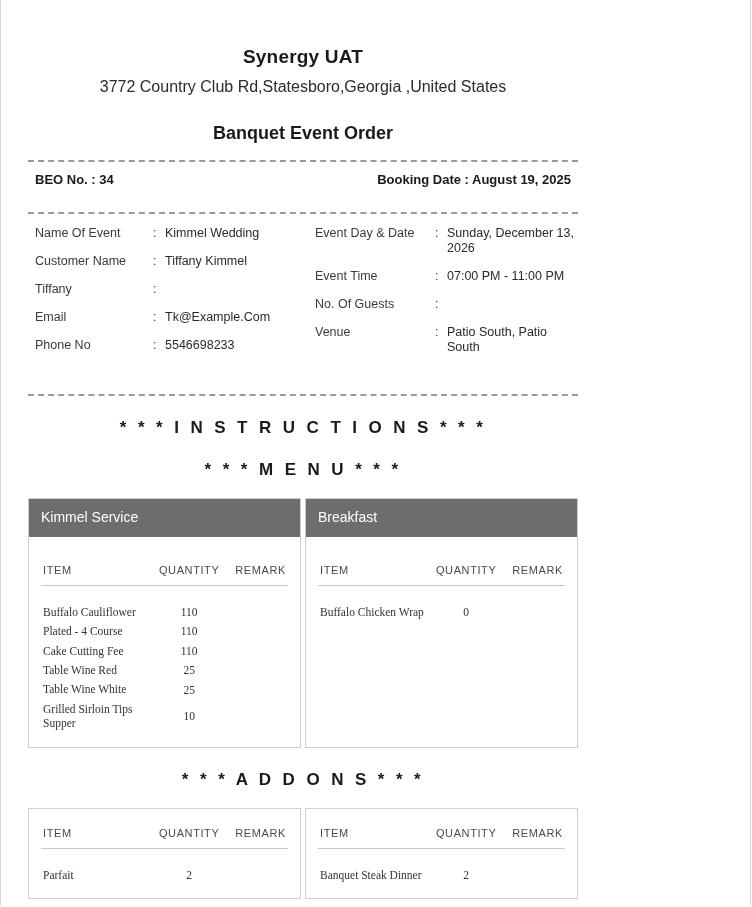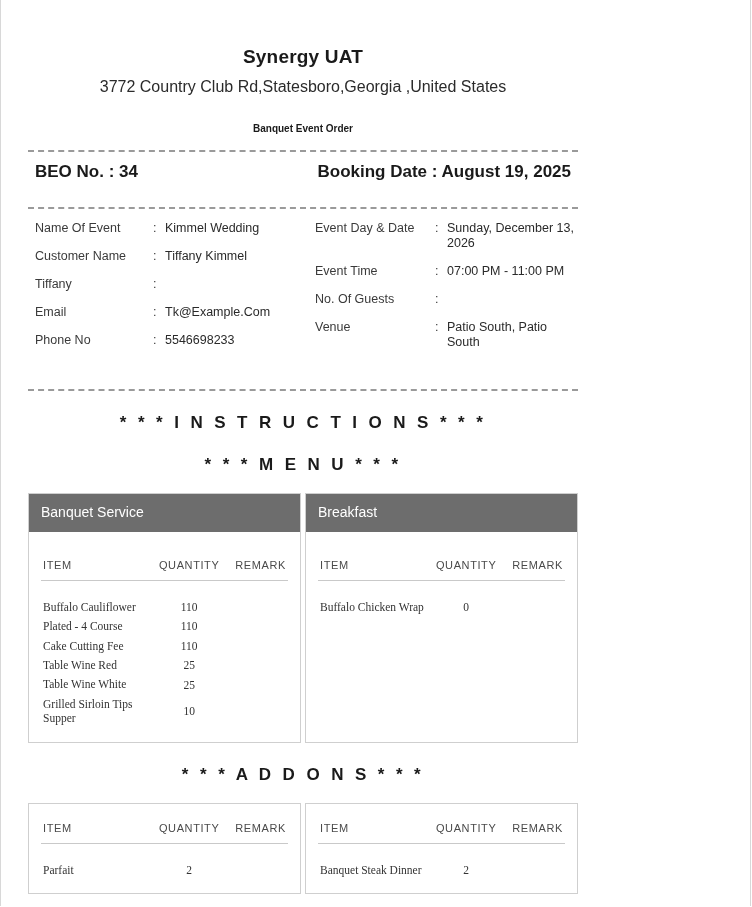--- a/index.html
+++ b/index.html
@@ -44,36 +44,36 @@
     letter-spacing: .2px;
   }
   .org-address {
     text-align: center;
     font-size: 16px;
     color: #2b2b2b;
     margin-top: 10px;
   }
   .doc-title {
     text-align: center;
-    font-size: 10px;
+    font-size: 18px;
     font-weight: bold;
     color: #1a1a1a;
     margin-top: 27px;
   }
   .dash-rule {
     border: none;
     border-top: 2px dashed #9a9a9a;
     margin: 16px 0 0 0;
     height: 0;
   }
   .beo-row {
     display: flex;
     justify-content: space-between;
     align-items: center;
-    font-size: 17px;
+    font-size: 13px;
     font-weight: bold;
     color: #1a1a1a;
     padding: 10px 7px 9px 7px;
   }
   .info-wrap {
     display: flex;
     padding: 12px 0 10px 0;
   }
   .info-col {
     width: 50%;
@@ -256,21 +256,21 @@
 
     <hr class="dash-rule">
 
     <div class="section-head">* * *  I N S T R U C T I O N S  * * *</div>
 
     <div class="section-head">* * *  M E N U  * * *</div>
 
     <div class="cards">
 
       <div class="card">
-        <div class="card-header">Banquet Service</div>
+        <div class="card-header">Kimmel Service</div>
         <div class="card-body">
           <table class="items">
             <thead>
               <tr>
                 <th class="c-item">ITEM</th>
                 <th class="c-qty">QUANTITY</th>
                 <th class="c-rem">REMARK</th>
               </tr>
             </thead>
             <tbody>

